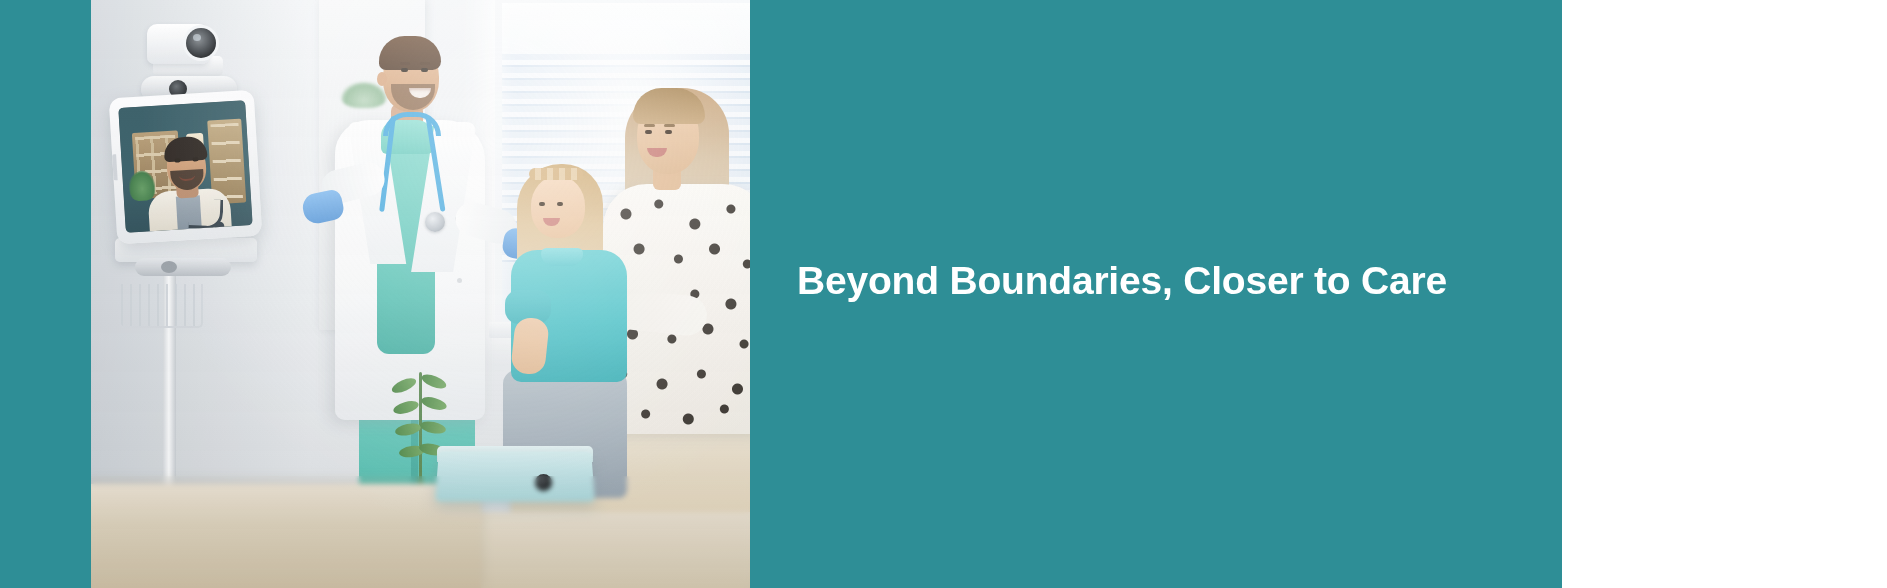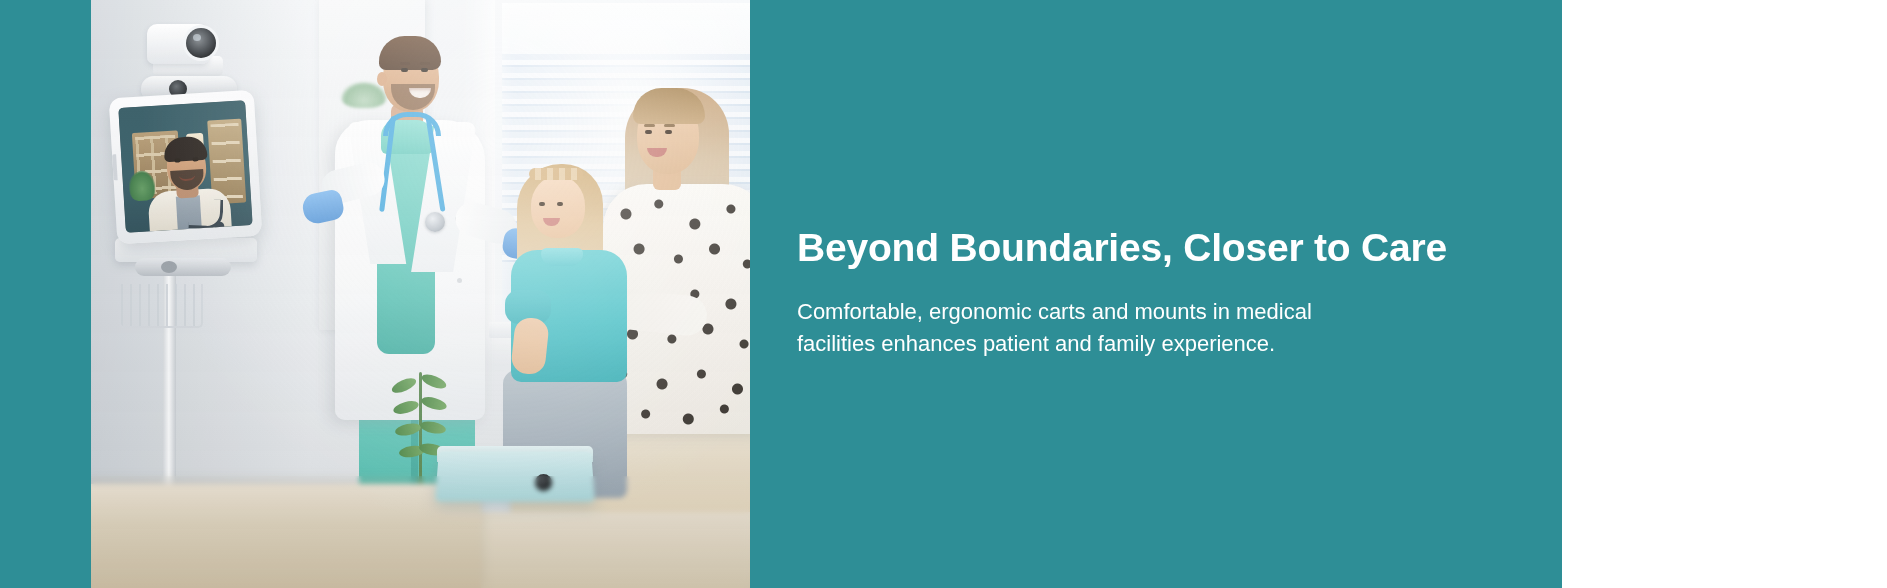--- a/index.html
+++ b/index.html
@@ -760,19 +760,15 @@
       <div class="fg-device"></div>
       <div class="fg-device-dot"></div>
 
       <div class="photo-blur-bottom"></div>
       <div class="photo-grade"></div>
     </div>
   </div>
 
   <div class="text-panel">
     <h1 class="headline">Beyond Boundaries, Closer to Care</h1>
-    <p class="subcopy">
-      <span class="line">Comfortable, ergonomic carts and mounts in medical</span>
-      <span class="line">facilities enhances patient and family experience.</span>
-    </p>
   </div>
 
 </div>
 
 </body></html>

